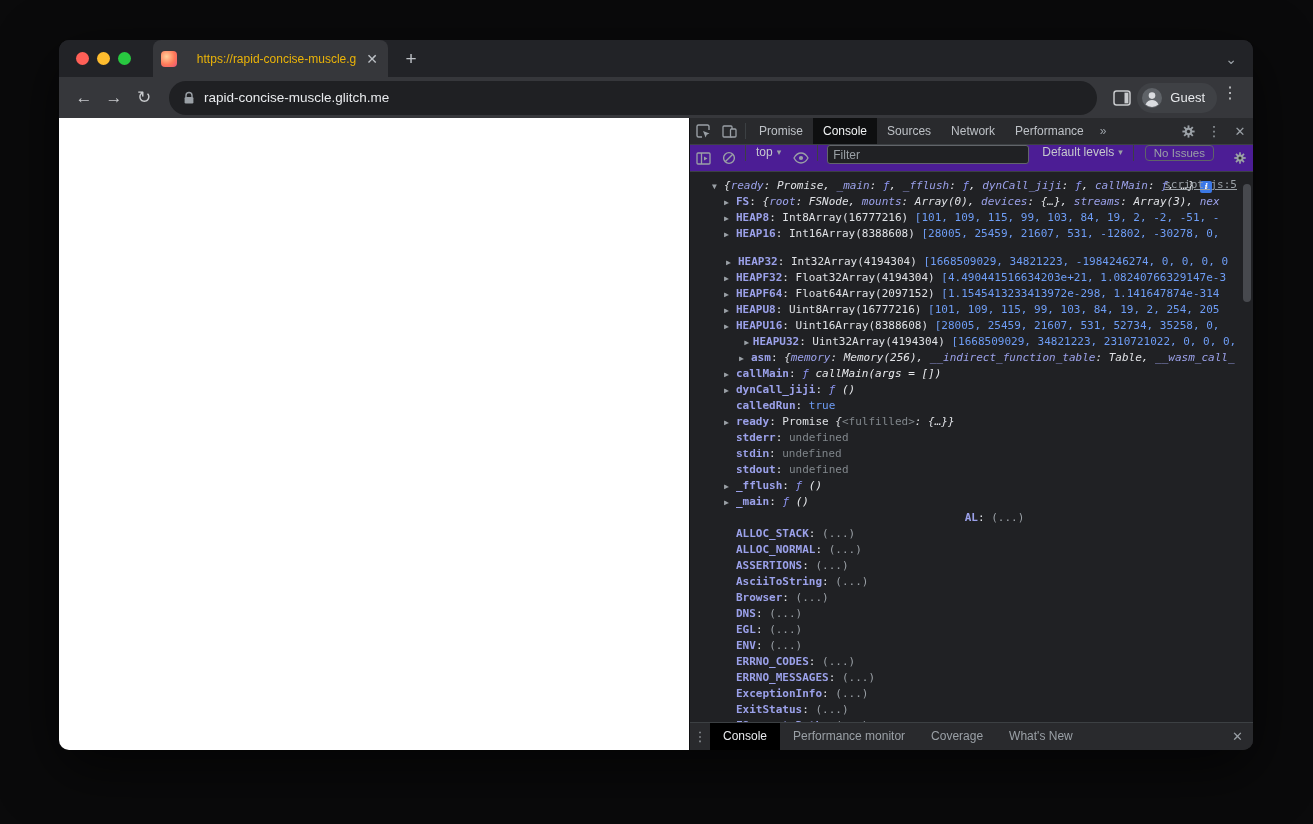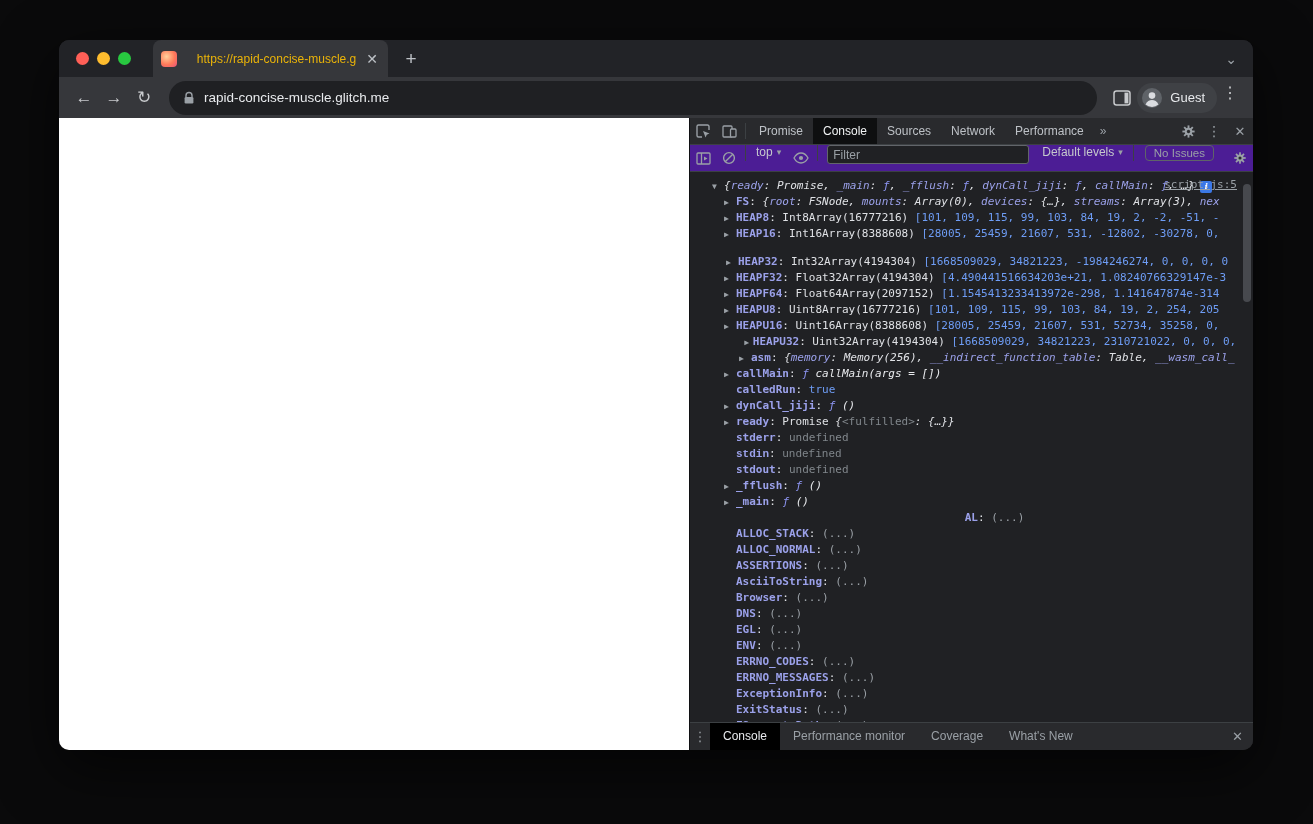--- a/index.html
+++ b/index.html
@@ -246,22 +246,22 @@
             <div class="crow" style="padding-left: 34px;"><span class="arrow">▶</span><span class="s-k">HEAP8</span><span class="s-d">: Int8Array(16777216) </span><span class="s-n">[101, 109, 115, 99, 103, 84, 19, 2, -2, -51, -</span></div>
             <div class="crow" style="padding-left: 34px;"><span class="arrow">▶</span><span class="s-k">HEAP16</span><span class="s-d">: Int16Array(8388608) </span><span class="s-n">[28005, 25459, 21607, 531, -12802, -30278, 0,</span></div>
             <div class="crow" style="padding-left: 36px; margin-top: 12px;"><span class="arrow">▶</span><span class="s-k">HEAP32</span><span class="s-d">: Int32Array(4194304) </span><span class="s-n">[1668509029, 34821223, -1984246274, 0, 0, 0, 0</span></div>
             <div class="crow" style="padding-left: 34px;"><span class="arrow">▶</span><span class="s-k">HEAPF32</span><span class="s-d">: Float32Array(4194304) </span><span class="s-n">[4.490441516634203e+21, 1.08240766329147e-3</span></div>
             <div class="crow" style="padding-left: 34px;"><span class="arrow">▶</span><span class="s-k">HEAPF64</span><span class="s-d">: Float64Array(2097152) </span><span class="s-n">[1.1545413233413972e-298, 1.141647874e-314</span></div>
             <div class="crow" style="padding-left: 34px;"><span class="arrow">▶</span><span class="s-k">HEAPU8</span><span class="s-d">: Uint8Array(16777216) </span><span class="s-n">[101, 109, 115, 99, 103, 84, 19, 2, 254, 205</span></div>
             <div class="crow" style="padding-left: 34px;"><span class="arrow">▶</span><span class="s-k">HEAPU16</span><span class="s-d">: Uint16Array(8388608) </span><span class="s-n">[28005, 25459, 21607, 531, 52734, 35258, 0,</span></div>
             <div class="crow" style="padding-left: 34px; text-align: center;"><span class="arrow">▶</span><span class="s-k">HEAPU32</span><span class="s-d">: Uint32Array(4194304) </span><span class="s-n">[1668509029, 34821223, 2310721022, 0, 0, 0,</span></div>
             <div class="crow" style="padding-left: 49px;"><span class="arrow">▶</span><span class="s-k">asm</span><span class="s-d">: </span><span class="s-di">{</span><span class="s-pki">memory</span><span class="s-di">: Memory(256), </span><span class="s-pki">__indirect_function_table</span><span class="s-di">: Table, </span><span class="s-pki">__wasm_call_</span></div>
             <div class="crow" style="padding-left: 34px;"><span class="arrow">▶</span><span class="s-k">callMain</span><span class="s-d">: </span><span class="s-f">ƒ </span><span class="s-sig">callMain(args = [])</span></div>
+            <div class="crow" style="padding-left: 34px;"><span class="arrow">▶</span><span class="s-k">dynCall_jiji</span><span class="s-d">: </span><span class="s-f">ƒ </span><span class="s-sig">()</span></div>
             <div class="crow" style="padding-left: 34px;"><span class="arrow"></span><span class="s-k">calledRun</span><span class="s-d">: </span><span class="s-n">true</span></div>
-            <div class="crow" style="padding-left: 34px;"><span class="arrow">▶</span><span class="s-k">dynCall_jiji</span><span class="s-d">: </span><span class="s-f">ƒ </span><span class="s-sig">()</span></div>
             <div class="crow" style="padding-left: 34px;"><span class="arrow">▶</span><span class="s-k">ready</span><span class="s-d">: Promise </span><span class="s-di">{</span><span class="s-u">&lt;fulfilled&gt;</span><span class="s-di">: {…}}</span></div>
             <div class="crow" style="padding-left: 34px;"><span class="arrow"></span><span class="s-k">stderr</span><span class="s-d">: </span><span class="s-u">undefined</span></div>
             <div class="crow" style="padding-left: 34px; font-family: Liberation Mono, monospace;"><span class="arrow"></span><span class="s-k">stdin</span><span class="s-d">: </span><span class="s-u">undefined</span></div>
             <div class="crow" style="padding-left: 34px;"><span class="arrow"></span><span class="s-k">stdout</span><span class="s-d">: </span><span class="s-u">undefined</span></div>
             <div class="crow" style="padding-left: 34px;"><span class="arrow">▶</span><span class="s-k">_fflush</span><span class="s-d">: </span><span class="s-f">ƒ </span><span class="s-sig">()</span></div>
             <div class="crow" style="padding-left: 34px;"><span class="arrow">▶</span><span class="s-k">_main</span><span class="s-d">: </span><span class="s-f">ƒ </span><span class="s-sig">()</span></div>
             <div class="crow" style="padding-left: 34px; text-align: center;"><span class="arrow"></span><span class="s-k">AL</span><span class="s-d">: </span><span class="s-g">(...)</span></div>
             <div class="crow" style="padding-left: 34px;"><span class="arrow"></span><span class="s-k">ALLOC_STACK</span><span class="s-d">: </span><span class="s-g">(...)</span></div>
             <div class="crow" style="padding-left: 34px;"><span class="arrow"></span><span class="s-k">ALLOC_NORMAL</span><span class="s-d">: </span><span class="s-g">(...)</span></div>
             <div class="crow" style="padding-left: 34px;"><span class="arrow"></span><span class="s-k">ASSERTIONS</span><span class="s-d">: </span><span class="s-g">(...)</span></div>

